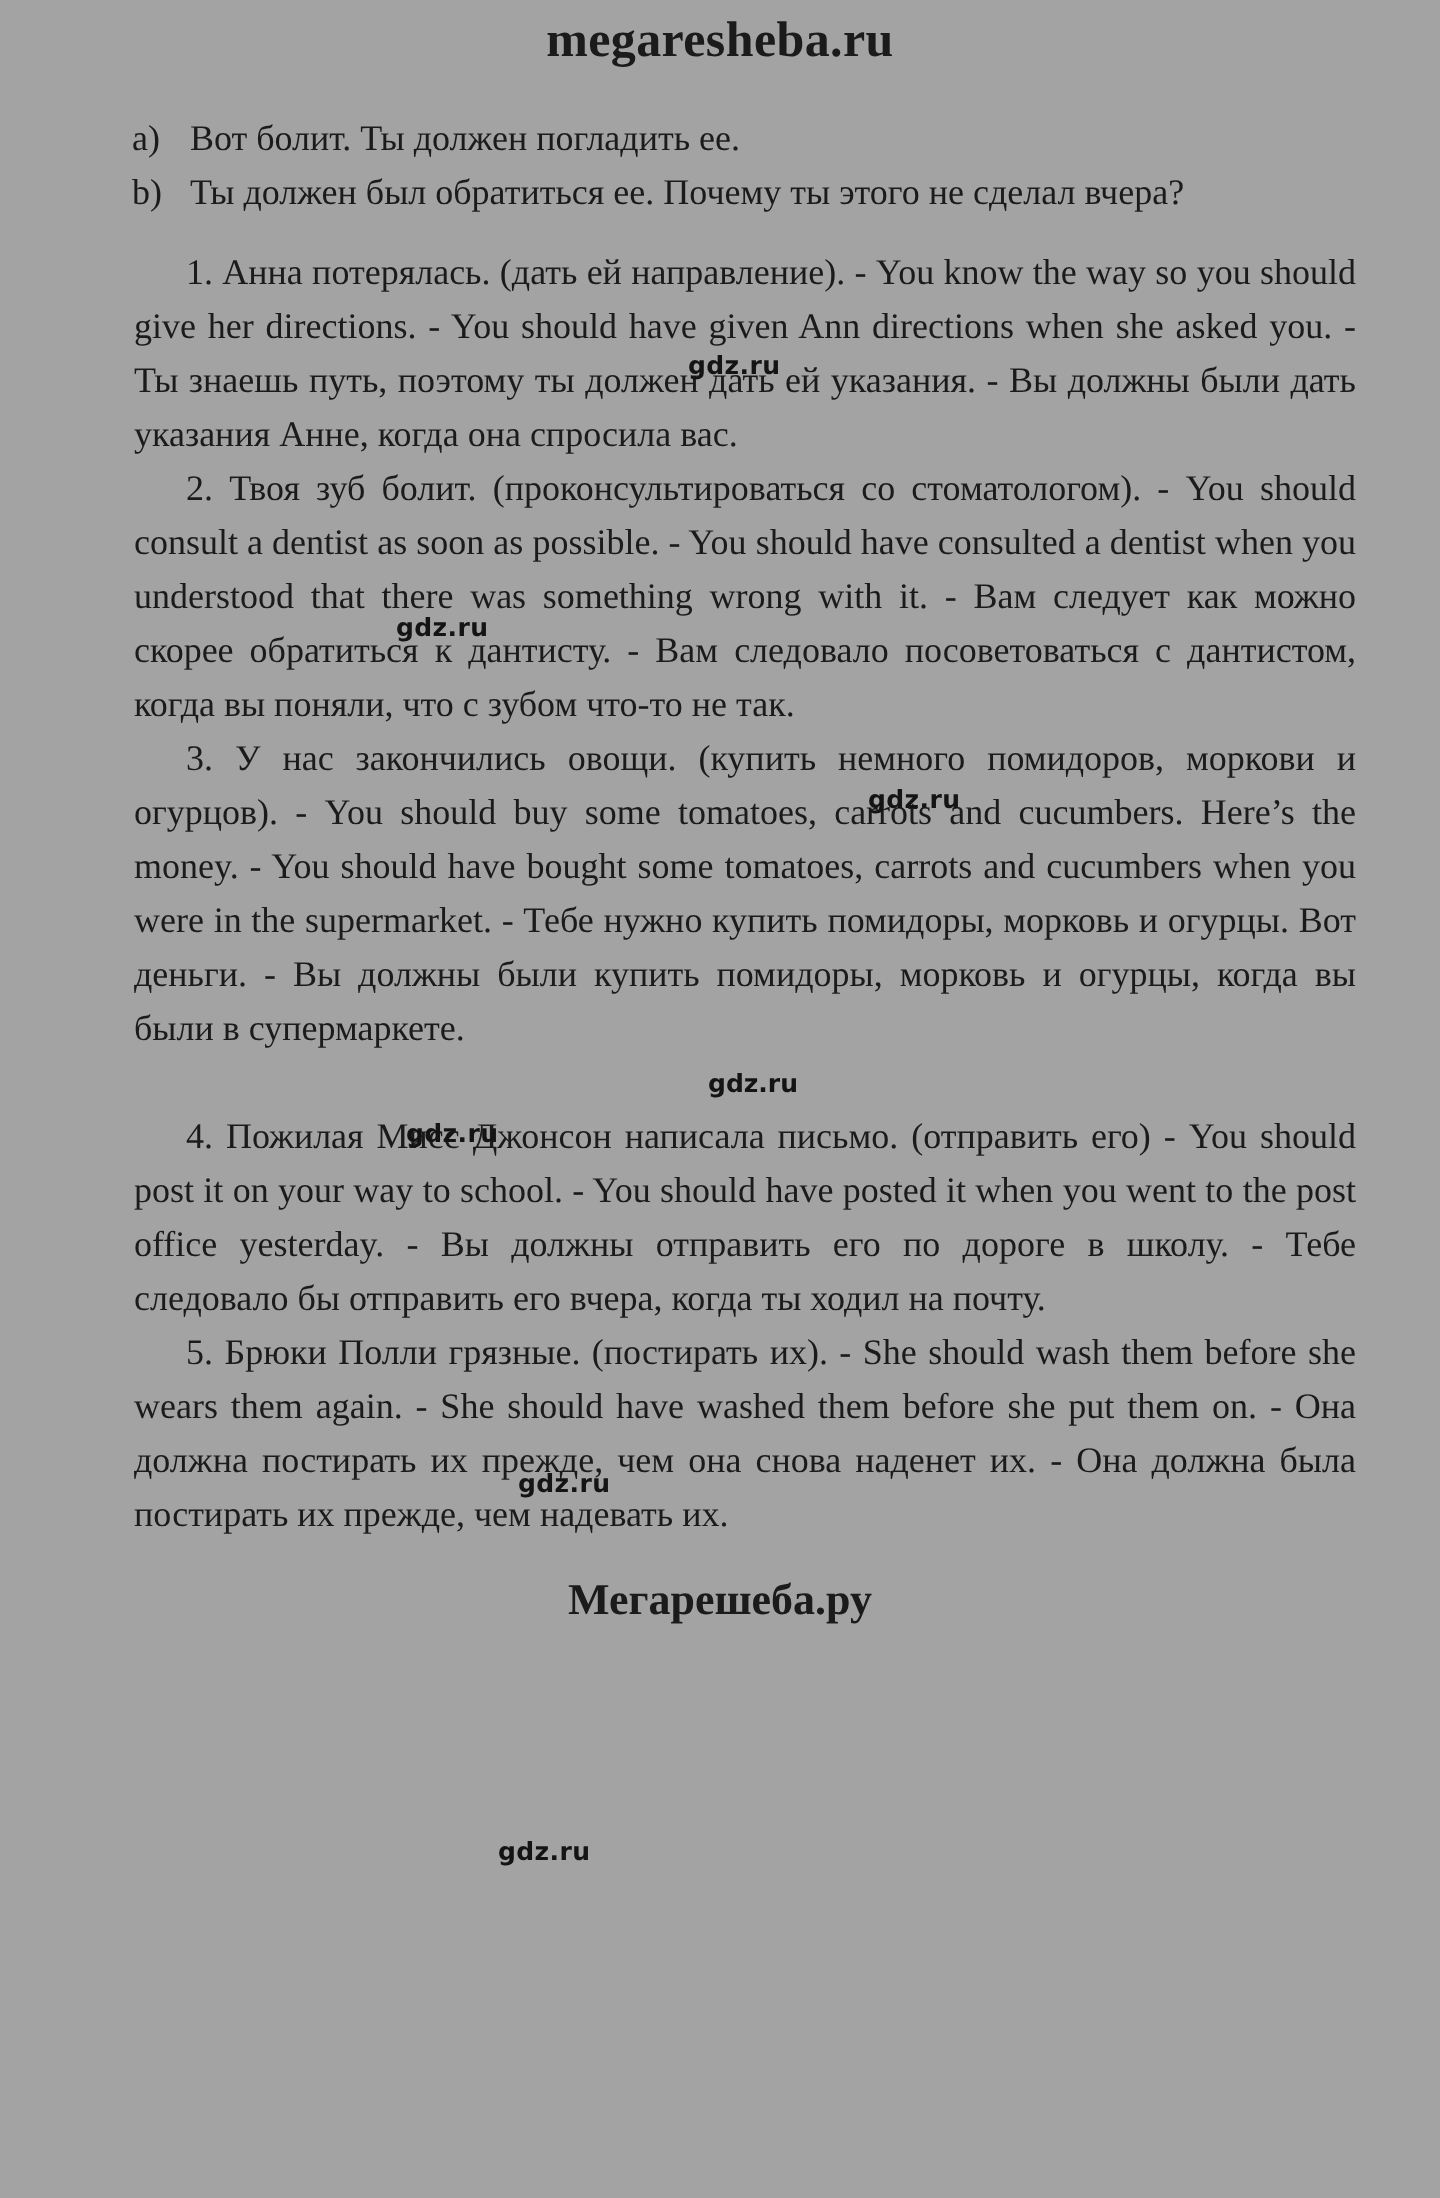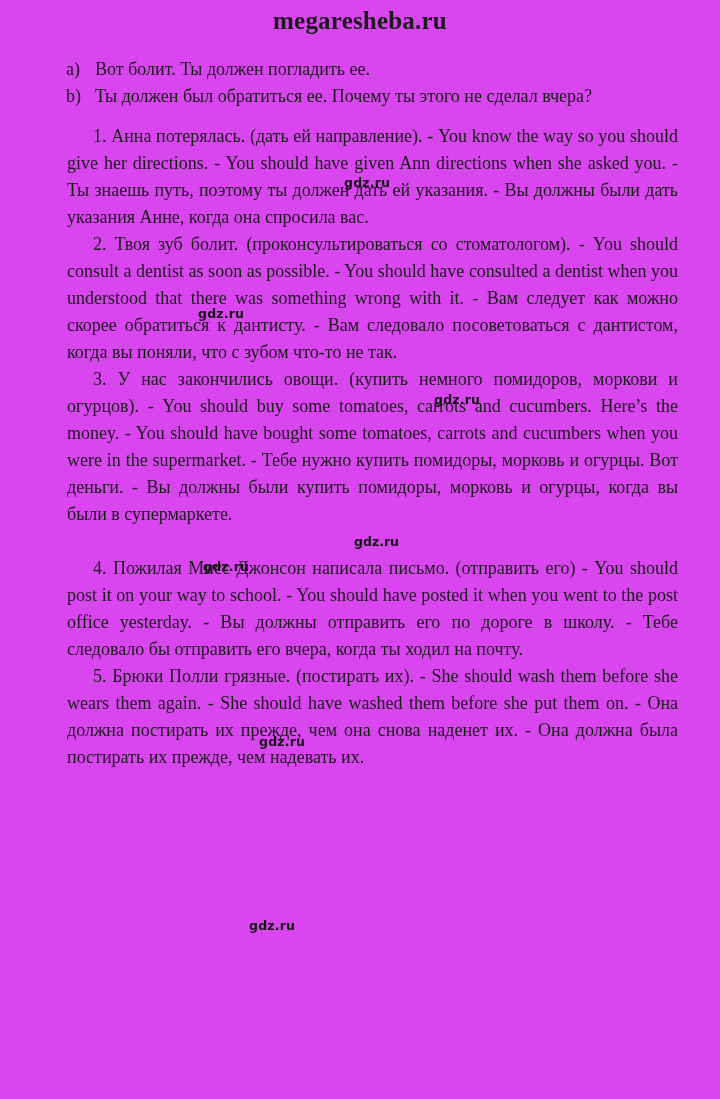--- a/index.html
+++ b/index.html
@@ -6,21 +6,21 @@
   html, body { background: #ffffff; }
   body {
     width: 720px;
     font-family: "Liberation Serif", serif;
     color: #1b1b1b;
   }
   .page {
     position: relative;
     width: 720px;
     height: 1099px;
-    background: #d946ef;
+    background: #a3a3a3;
     padding: 6px 42px 0 42px;
     overflow: hidden;
   }
   .site-header {
     text-align: center;
     font-size: 25px;
     font-weight: 700;
     line-height: 30px;
     margin-bottom: 20px;
     letter-spacing: 0.2px;
@@ -91,20 +91,21 @@
 
   <div class="paragraphs">
     <p class="para">1. Анна потерялась. (дать ей направление). - You know the way so you should give her directions. - You should have given Ann directions when she asked you. - Ты знаешь путь, поэтому ты должен дать ей указания. - Вы должны были дать указания Анне, когда она спросила вас.</p>
     <p class="para">2. Твоя зуб болит. (проконсультироваться со стоматологом). - You should consult a dentist as soon as possible. - You should have consulted a dentist when you understood that there was something wrong with it. - Вам следует как можно скорее обратиться к дантисту. - Вам следовало посоветоваться с дантистом, когда вы поняли, что с зубом что-то не так.</p>
     <p class="para">3. У нас закончились овощи. (купить немного помидоров, моркови и огурцов). - You should buy some tomatoes, carrots and cucumbers. Here’s the money. - You should have bought some tomatoes, carrots and cucumbers when you were in the supermarket. - Тебе нужно купить помидоры, морковь и огурцы. Вот деньги. - Вы должны были купить помидоры, морковь и огурцы, когда вы были в супермаркете.</p>
     <div class="wm-inline">gdz.ru</div>
     <p class="para">4. Пожилая Мисс Джонсон написала письмо. (отправить его) - You should post it on your way to school. - You should have posted it when you went to the post office yesterday. - Вы должны отправить его по дороге в школу. - Тебе следовало бы отправить его вчера, когда ты ходил на почту.</p>
     <p class="para">5. Брюки Полли грязные. (постирать их). - She should wash them before she wears them again. - She should have washed them before she put them on. - Она должна постирать их прежде, чем она снова наденет их. - Она должна была постирать их прежде, чем надевать их.</p>
   </div>
 
+  <div class="site-footer">Мегарешеба.ру</div>
 
   <span class="wm" style="left:344px; top:176px;">gdz.ru</span>
   <span class="wm" style="left:198px; top:307px;">gdz.ru</span>
   <span class="wm" style="left:434px; top:393px;">gdz.ru</span>
   <span class="wm" style="left:203px; top:560px;">gdz.ru</span>
   <span class="wm" style="left:259px; top:735px;">gdz.ru</span>
   <span class="wm" style="left:249px; top:919px;">gdz.ru</span>
 
 </div>
 

